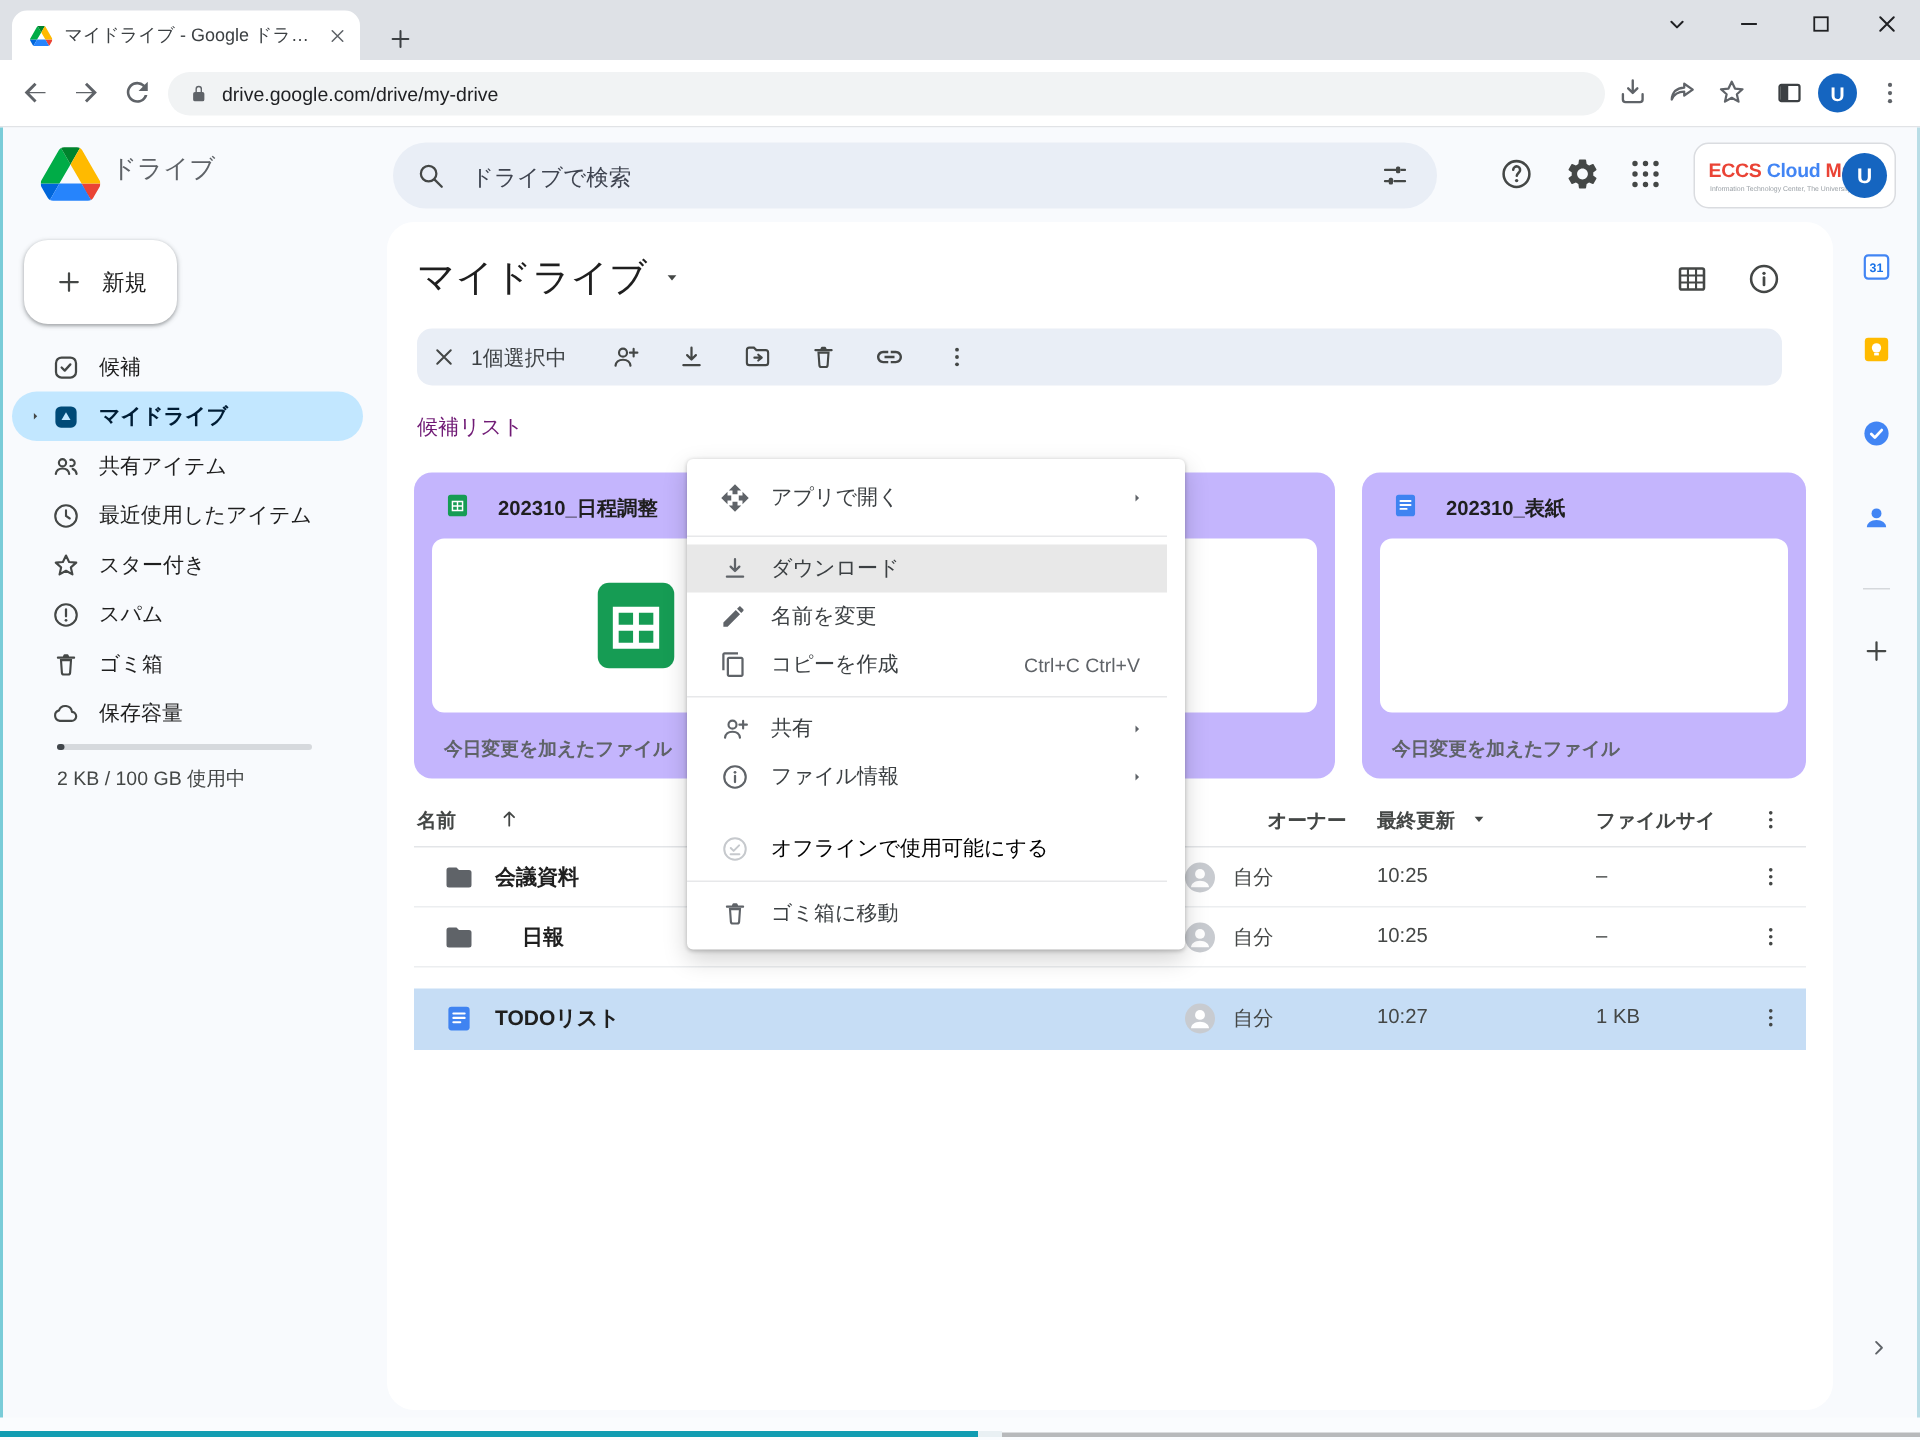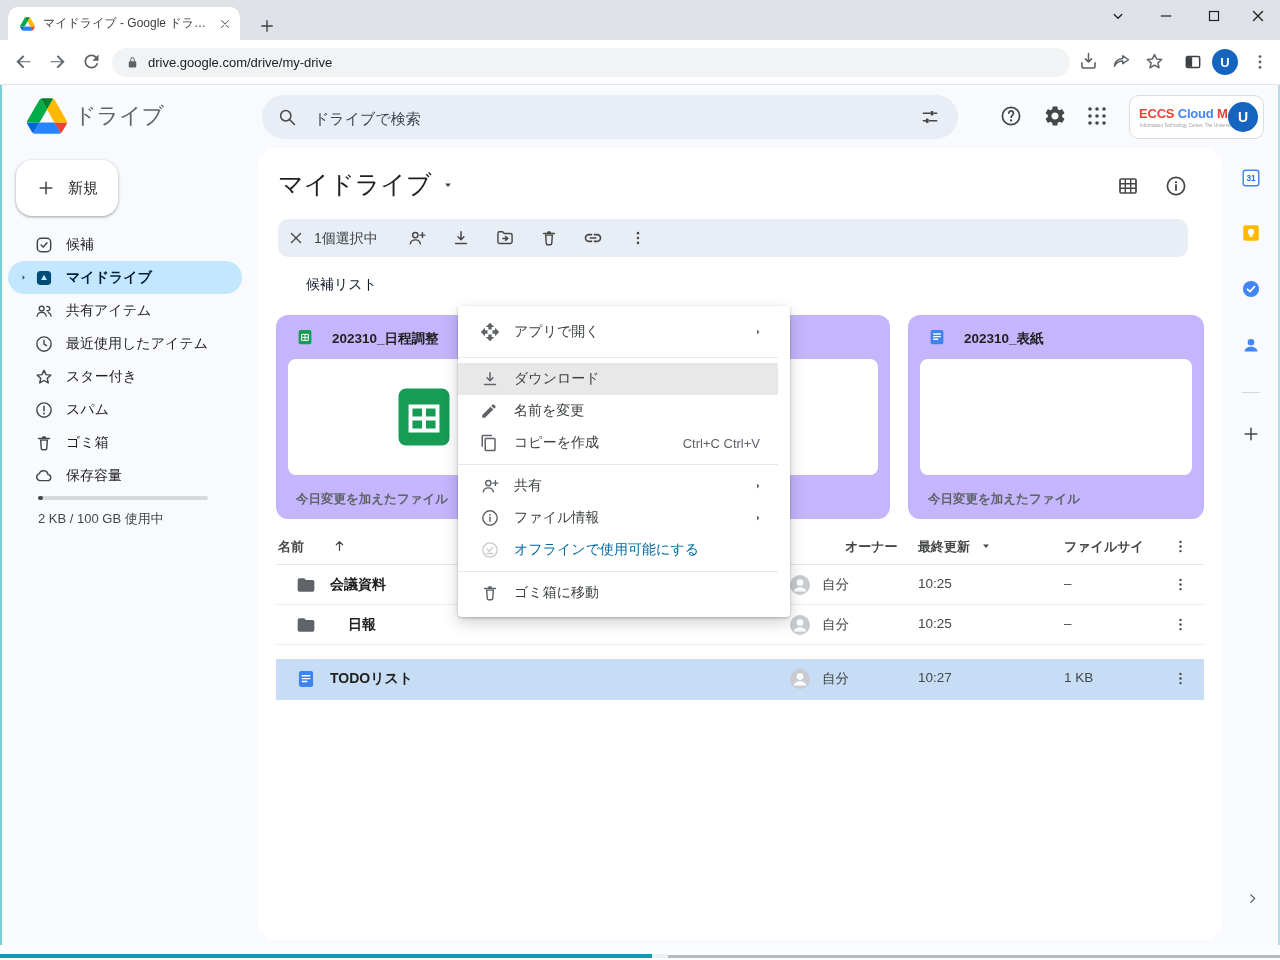--- a/index.html
+++ b/index.html
@@ -15,21 +15,21 @@
     border-radius:10px 10px 0 0;display:flex;align-items:center;padding:0 8px 0 12px;box-sizing:border-box;gap:8px;}
   .tab-title{flex:1;font-size:12px;color:#3c4043;}
   .toolbar{position:absolute;left:0;top:40px;width:1280px;height:45px;background:#fff;border-bottom:1px solid #e1e3e6;box-sizing:border-box;}
   .urlbar{position:absolute;left:112px;top:8px;width:958px;height:29px;border-radius:15px;background:#f1f3f4;}
   .urltext{position:absolute;left:36px;top:0;line-height:29px;font-size:13px;color:#202124;}
   .bavatar{position:absolute;width:26px;height:26px;border-radius:50%;background:#1565c0;color:#fff;
     font-size:13px;font-weight:bold;display:flex;align-items:center;justify-content:center;}
 
   
   .dheader{position:absolute;left:0;top:85px;width:1280px;height:63px;background:#f8fafd;}
-  .appname{position:absolute;left:74px;top:16px;font-size:22px;color:#5f6368;}
+  .appname{position:absolute;left:74px;top:16px;font-size:17px;color:#5f6368;}
   .searchbar{position:absolute;left:262px;top:10px;width:696px;height:44px;border-radius:22px;background:#e9eef6;}
   .searchbar input{position:absolute;left:50px;top:0;width:580px;height:44px;border:none;outline:none;background:transparent;
     font-size:15px;color:#3f4450;font-family:inherit;}
   .searchbar input::placeholder{color:#3f4450;opacity:1;}
   .badge{position:absolute;left:1129px;top:10px;width:135px;height:44px;background:#fff;border:1px solid #dadce0;border-radius:10px;box-sizing:border-box;}
   .badge-l1{position:absolute;left:9px;top:10px;font-size:13px;font-weight:bold;letter-spacing:-.2px;white-space:nowrap;}
   .badge-l2{position:absolute;left:10px;top:27px;font-size:4.6px;color:#9aa0a6;white-space:nowrap;}
   .havatar{position:absolute;right:5px;top:6px;width:30px;height:30px;border-radius:50%;background:#1565c0;color:#fff;
     font-size:14px;font-weight:bold;display:flex;align-items:center;justify-content:center;}
 
@@ -47,21 +47,21 @@
   .sb-item.sel .sb-lbl{color:#001d35;font-weight:bold;}
   .sb-bar{position:absolute;left:38px;top:348px;width:170px;height:4px;border-radius:2px;background:#d6d9dd;}
   .sb-bar-fill{position:absolute;left:0;top:0;width:5px;height:4px;border-radius:2px;background:#41464b;}
   .sb-storage{position:absolute;left:38px;top:362px;font-size:13px;color:#444746;}
 
   
   .maincard{position:absolute;left:258px;top:148px;width:964px;height:792px;background:#fff;border-radius:18px;}
   .mtitle{position:absolute;left:20px;top:20px;display:flex;align-items:center;gap:9px;font-size:25px;color:#1f1f1f;}
   .selbar{position:absolute;left:20px;top:71px;width:910px;height:38px;background:#e9eef6;border-radius:10px;}
   .selcount{position:absolute;left:36px;top:0;line-height:38px;font-size:14px;color:#3c4043;}
-  .sugg{position:absolute;left:20px;top:128px;font-size:14px;color:#0f172a;margin-left:28px;}
+  .sugg{position:absolute;left:20px;top:128px;font-size:14px;color:#701a75;}
   .card{position:absolute;top:167px;width:296px;height:204px;background:#c4b5fd;border-radius:12px;font-weight:bold;}
   .card-name{position:absolute;left:56px;top:15px;font-size:13.5px;color:#1f1f1f;}
   .card-prev{position:absolute;left:12px;top:44px;width:272px;height:116px;background:#fff;border-radius:8px;
     display:flex;align-items:center;justify-content:center;}
   .card-foot{position:absolute;left:20px;top:176px;font-size:12.5px;color:#5f6368;}
   .thead{position:absolute;left:18px;top:380px;width:928px;height:37px;border-bottom:1px solid #e3e5e8;box-sizing:border-box;
     font-size:13px;color:#444746;font-weight:bold;}
   .trow{position:absolute;left:18px;width:928px;height:40px;border-bottom:1px solid #eceef0;box-sizing:border-box;}
   .trow.rsel{background:#c6ddf5;border-bottom:none;height:41px;}
   .cell{position:absolute;top:11px;font-size:13.5px;color:#444746;}
@@ -70,21 +70,21 @@
   
   .cmenu{position:absolute;left:458px;top:306px;width:320px;background:#fff;border-radius:4px;z-index:50;
     padding:6px 12px 8px 0;box-shadow:0 1px 3px rgba(0,0,0,.24),0 6px 16px rgba(0,0,0,.18);}
   .mi{height:32px;display:flex;align-items:center;padding:0 14px 0 22px;font-size:14px;color:#3c4043;}
   .mi.first{height:40px;}
   .mic{width:20px;margin-right:14px;color:#5f6368;flex:none;}
   .mlabel{flex:1;}
   .mshort{font-size:13px;color:#5f6368;margin-right:4px;}
   .mcaret{width:12px;color:#5f6368;flex:none;}
   .mi.hl{background:#e8e8e8;}
-  .mi.dis{color:#0369a1;}
+  .mi.dis{color:#000000;margin-top:16px;}
   .mi.dis .mic{color:#c6c9cd;}
   .mdiv{height:1px;background:#e7e8ea;margin:5px 0;}
 
   
   .rail-div{position:absolute;left:1242px;top:392px;width:18px;height:1px;background:#d5d8dc;}
 
   
   .bottom{position:absolute;left:0;top:945px;width:1280px;height:15px;background:#fafcfe;}
 </style>
 </head>

